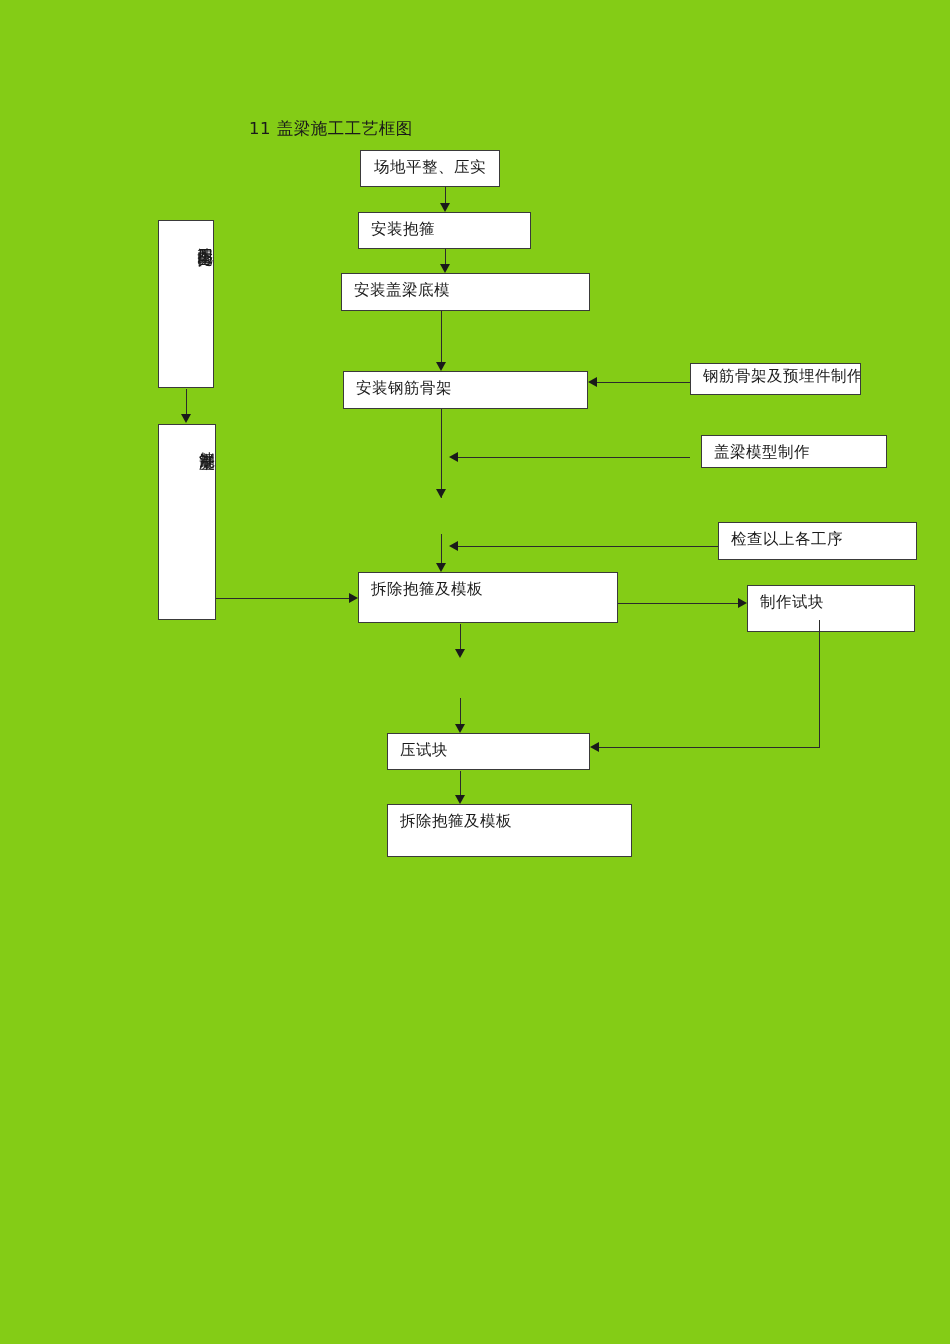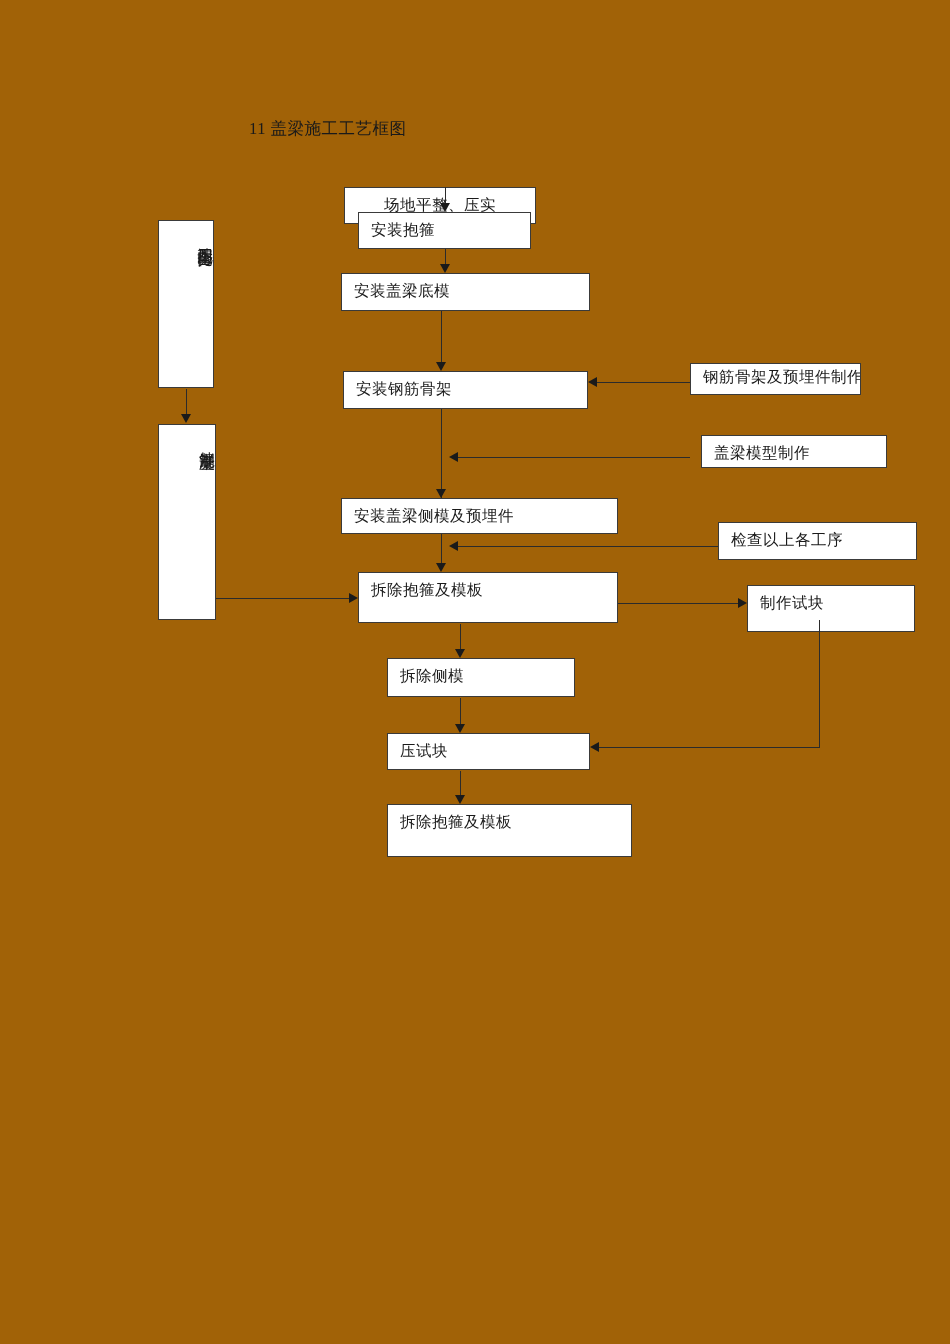--- a/index.html
+++ b/index.html
@@ -8,23 +8,22 @@
     background: #ffffff;
   }
   body {
     font-family: "DejaVu Sans", "Liberation Sans", sans-serif;
     color: #000000;
   }
   #page {
     position: relative;
     width: 950px;
     height: 1344px;
-    background: #a16207;
+    background: #84cc16;
     overflow: hidden;
-    font-family: Liberation Serif, serif;
   }
   .title {
     position: absolute;
     left: 249px;
     top: 119px;
     font-size: 16.5px;
     line-height: 20px;
     letter-spacing: 0.5px;
     white-space: nowrap;
     color: #1a1a1a;
@@ -107,47 +106,41 @@
     border-left: 9px solid #1a1a1a;
   }
 </style>
 </head>
 <body>
 
 <div id="page">
 
   <div class="title">11 盖梁施工工艺框图</div>
 
-  <div class="node centered" style="left:344px; top:150px; width:192px; height:37px;margin-top:37px;">
+  <div class="node centered" style="left:360px; top:150px; width:140px; height:37px;">
     <span class="label">场地平整、压实</span>
   </div>
 
   <div class="node" style="left:358px; top:212px; width:173px; height:37px;">
     <span class="label">安装抱箍</span>
   </div>
 
   <div class="node" style="left:341px; top:273px; width:249px; height:38px;">
     <span class="label">安装盖梁底模</span>
   </div>
 
   <div class="node" style="left:343px; top:371px; width:245px; height:38px;">
     <span class="label">安装钢筋骨架</span>
   </div>
 
-  <div class="node" style="left:341px; top:498px; width:277px; height:36px;">
-    <span class="label">安装盖梁侧模及预埋件</span>
-  </div>
 
   <div class="node" style="left:358px; top:572px; width:260px; height:51px;">
     <span class="label">拆除抱箍及模板</span>
   </div>
 
-  <div class="node" style="left:387px; top:658px; width:188px; height:39px;">
-    <span class="label">拆除侧模</span>
-  </div>
 
   <div class="node" style="left:387px; top:733px; width:203px; height:37px;">
     <span class="label">压试块</span>
   </div>
 
   <div class="node" style="left:387px; top:804px; width:245px; height:53px;">
     <span class="label">拆除抱箍及模板</span>
   </div>
 
   <div class="node vertical" style="left:158px; top:220px; width:56px; height:168px;">

